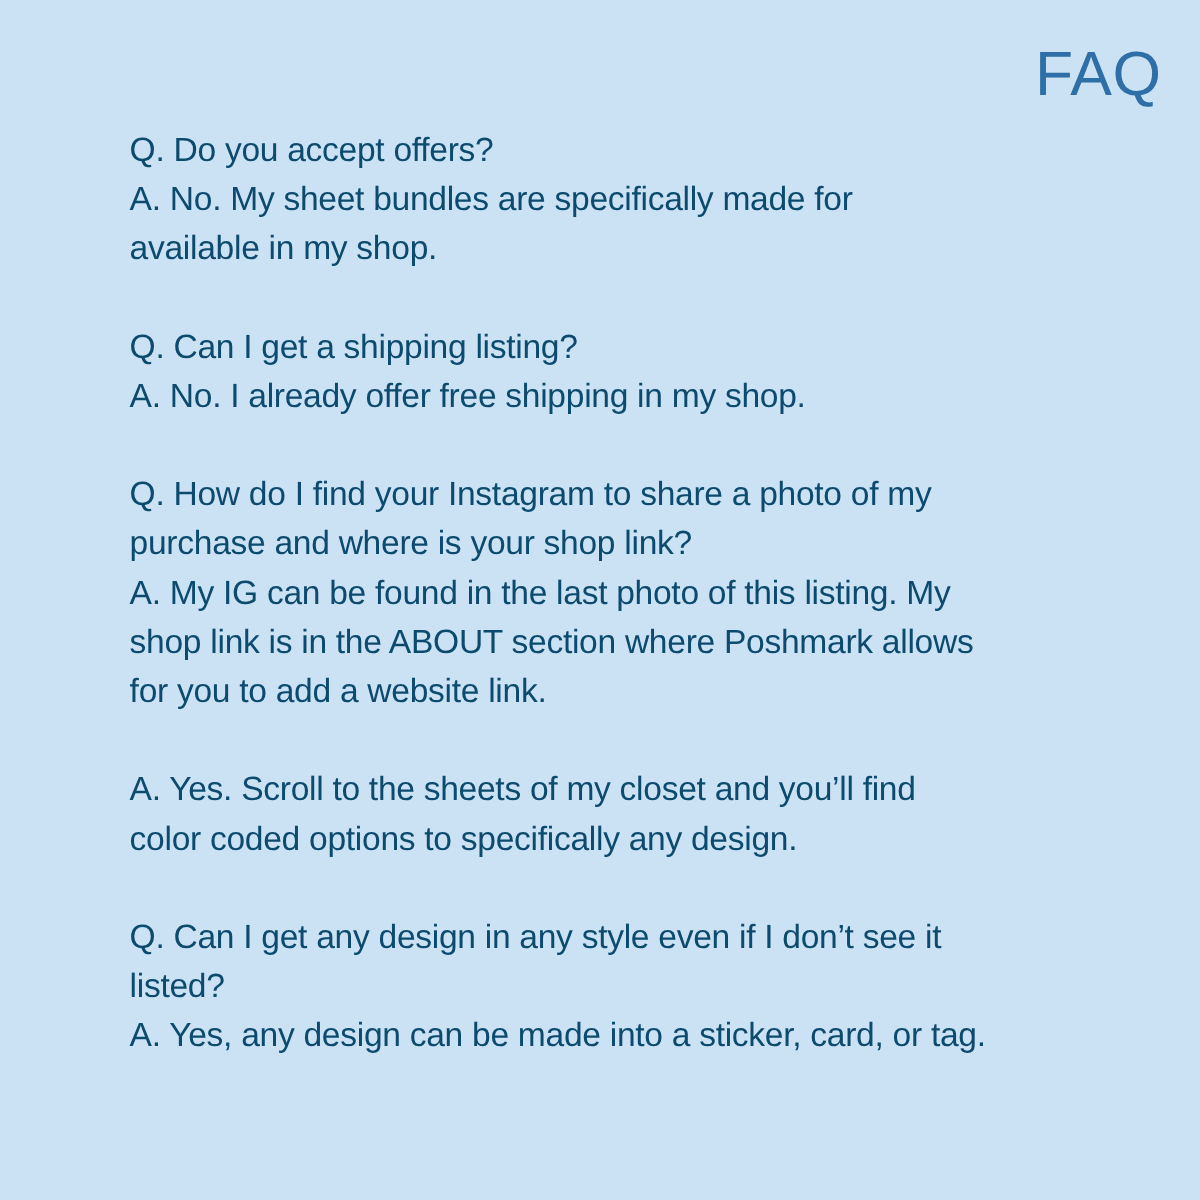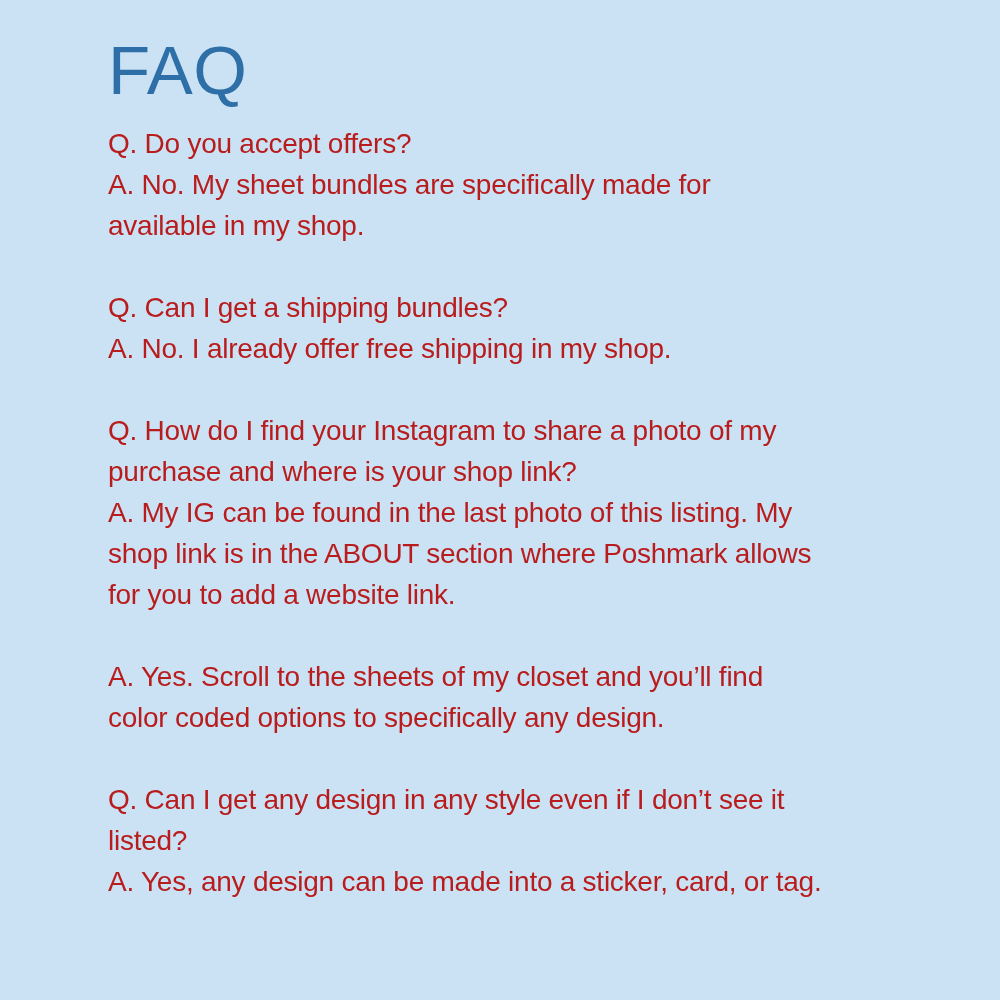--- a/index.html
+++ b/index.html
@@ -14,57 +14,58 @@
     overflow: hidden;
     font-family: "Liberation Sans", sans-serif;
   }
   .content {
     position: absolute;
     left: 108px;
     top: 34px;
     width: 860px;
   }
   .page-title {
-    font-size: 69px;
+    font-size: 52px;
     font-weight: 400;
     line-height: 1.08;
     letter-spacing: 0.5px;
     color: #2d6fa6;
     margin: 0 0 14px 0;
+    text-align: right;
   }
   .faq-item {
     margin: 0 0 41px 0;
   }
   .faq-item:last-child {
     margin-bottom: 3px;
   }
   .faq-line {
     font-size: 28px;
     line-height: 41px;
     letter-spacing: -0.25px;
-    color: #b91c1c;
+    color: #0c4a6e;
     white-space: nowrap;
   }
 </style>
 </head>
 <body>
 
 <div class="page">
   <div class="content">
 
     <h1 class="page-title">FAQ</h1>
 
     <div class="faq-item">
       <div class="faq-line">Q. Do you accept offers?</div>
       <div class="faq-line">A. No. My sheet bundles are specifically made for</div>
       <div class="faq-line">available in my shop.</div>
     </div>
 
     <div class="faq-item">
-      <div class="faq-line">Q. Can I get a shipping bundles?</div>
+      <div class="faq-line">Q. Can I get a shipping listing?</div>
       <div class="faq-line">A. No. I already offer free shipping in my shop.</div>
     </div>
 
     <div class="faq-item">
       <div class="faq-line">Q. How do I find your Instagram to share a photo of my</div>
       <div class="faq-line">purchase and where is your shop link?</div>
       <div class="faq-line">A. My IG can be found in the last photo of this listing. My</div>
       <div class="faq-line">shop link is in the ABOUT section where Poshmark allows</div>
       <div class="faq-line">for you to add a website link.</div>
     </div>

